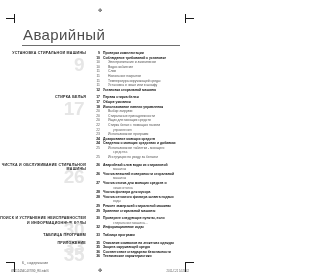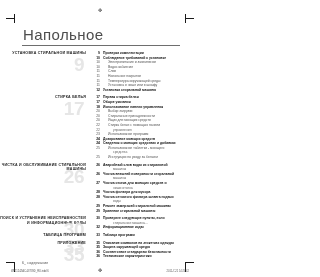--- a/index.html
+++ b/index.html
@@ -80,21 +80,21 @@
     <i class="h" style="left:0;top:0;"></i>
       <i class="v" style="left:8px;top:1px;"></i>
   </div>
   <div class="crop" style="left:185px;top:262px;">
     <i class="h" style="left:0;top:0;"></i>
       <i class="v" style="left:0;top:1px;"></i>
   </div>
   <div class="reg" style="left:98px;top:8px;">✥</div>
   <div class="reg" style="left:98px;top:268px;">✥</div>
 
-  <div class="title">Напольное</div>
+  <div class="title">Аварийный</div>
   <div class="title-rule"></div>
 
   <div class="toc" id="toc">
       <div class="section">
         <div class="sec-head">
           <div class="sec-title">УСТАНОВКА СТИРАЛЬНОЙ МАШИНЫ</div>
           <div class="watermark">9</div>
         </div>
         <div class="entries">
           <div class="entry lvl1">

